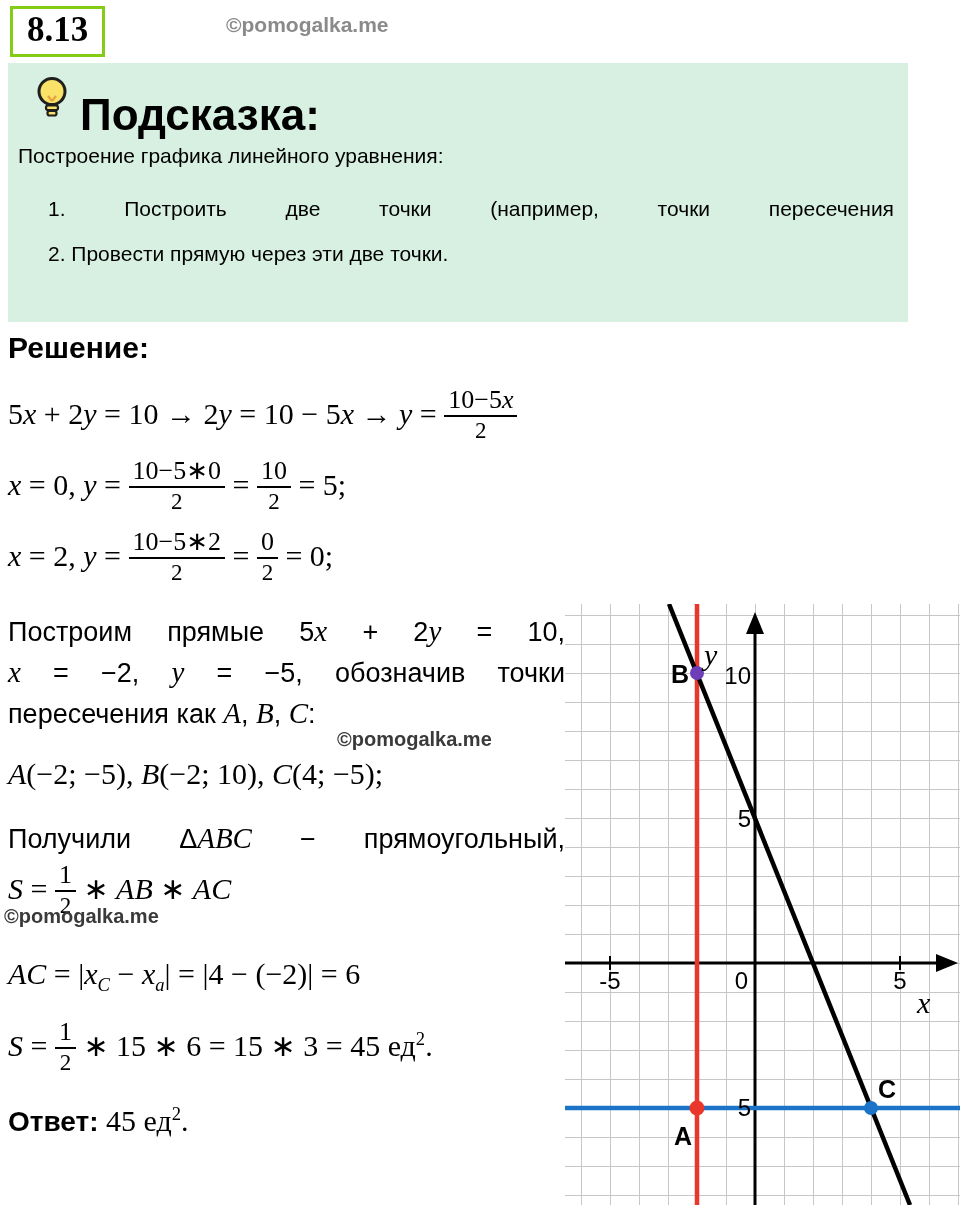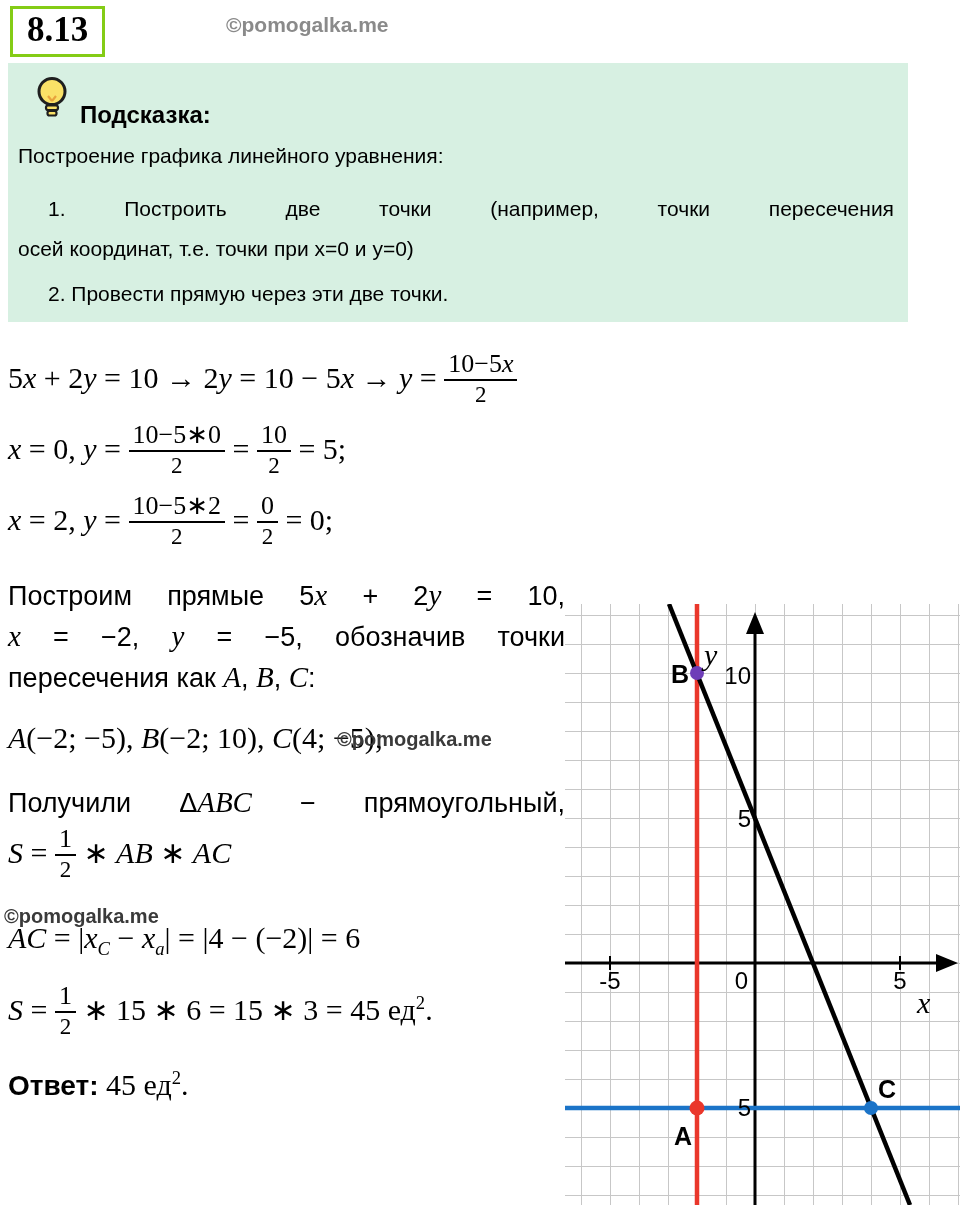--- a/index.html
+++ b/index.html
@@ -11,21 +11,21 @@
        font-weight:bold;font-size:35px;line-height:42px;}
 
   .wm{position:absolute;font-weight:bold;letter-spacing:0;}
   .wm-top{left:226px;top:13px;font-size:21px;color:#8a8a8a;}
   .wm-mid{left:337px;top:728px;font-size:20px;color:#3a3a3a;}
   .wm-left{left:4px;top:905px;font-size:20px;color:#3a3a3a;}
 
   .hint{position:absolute;left:8px;top:63px;width:900px;height:259px;
         background:#d7f0e2;box-sizing:border-box;padding:9px 14px 0 10px;}
   .hint-title-row{display:flex;align-items:center;gap:10px;padding-left:16px;height:52px;}
-  .hint-title{font-size:24px;font-weight:bold;margin-top:34px;}
+  .hint-title{font-size:44px;font-weight:bold;margin-top:34px;}
   .hint-body{margin-top:12px;font-size:21px;line-height:40px;}
   .ind{text-indent:30px;}
   .jline{text-align:justify;text-align-last:justify;}
   .mt16{margin-top:13px;}
   .mt6{margin-top:5px;}
 
   .solution{position:absolute;left:8px;top:330px;width:557px;}
   .sol-heading{font-size:30px;font-weight:bold;line-height:36px;}
   .math{font-family:"Liberation Serif",serif;font-size:30px;}
   .math i{font-style:italic;}
@@ -67,26 +67,26 @@
       <circle cx="18" cy="16.5" r="13" fill="#fae167" stroke="#1f1f1f" stroke-width="3"></circle>
       <path d="M14 21 l4 5 M22 21 l-4 5" stroke="#e8a33d" stroke-width="2.2" fill="none"></path>
       <rect x="12" y="30.5" width="12" height="4.5" rx="2" fill="#fae167" stroke="#1f1f1f" stroke-width="2.2"></rect>
       <rect x="13.5" y="36" width="9" height="4.5" rx="2" fill="#fae167" stroke="#1f1f1f" stroke-width="2.2"></rect>
     </svg>
     <span class="hint-title">Подсказка:</span>
   </div>
   <div class="hint-body">
     <div>Построение графика линейного уравнения:</div>
     <div class="jline ind mt16">1. Построить две точки (например, точки пересечения</div>
-    <div>осей координат, т.е. точки при x=0 и y=0)</div>
     <div class="ind mt6">2. Провести прямую через эти две точки.</div>
   </div>
 </div>
 
 <div class="solution">
+  <div class="sol-heading">Решение:</div>
   <div class="math mline mt22">5<i>x</i> + 2<i>y</i> = 10 → 2<i>y</i> = 10 − 5<i>x</i> → <i>y</i> = <span class="frac"><span class="fnum">10−5<i>x</i></span><span class="fden">2</span></span></div>
   <div class="math mline mt12"><i>x</i> = 0, <i>y</i> = <span class="frac"><span class="fnum">10−5∗0</span><span class="fden">2</span></span> = <span class="frac"><span class="fnum">10</span><span class="fden">2</span></span> = 5;</div>
   <div class="math mline mt12"><i>x</i> = 2, <i>y</i> = <span class="frac"><span class="fnum">10−5∗2</span><span class="fden">2</span></span> = <span class="frac"><span class="fnum">0</span><span class="fden">2</span></span> = 0;</div>
   <div class="para mt22">
     <div class="mixed jline">Построим прямые 5<i>x</i> + 2<i>y</i> = 10,</div>
     <div class="mixed jline"><i>x</i> = −2, <i>y</i> = −5, обозначив точки</div>
     <div class="mixed">пересечения как <i>A</i>, <i>B</i>, <i>C</i>:</div>
   </div>
   <div class="math mline mt18"><i>A</i>(−2; −5), <i>B</i>(−2; 10), <i>C</i>(4; −5);</div>
   <div class="mixed jline mt22">Получили Δ<i>ABC</i> − прямоугольный,</div>

